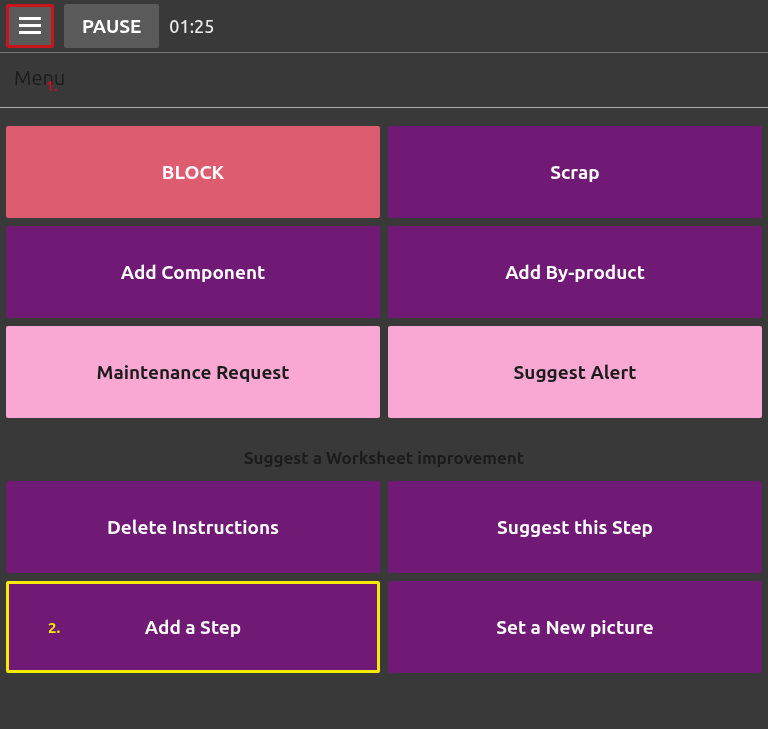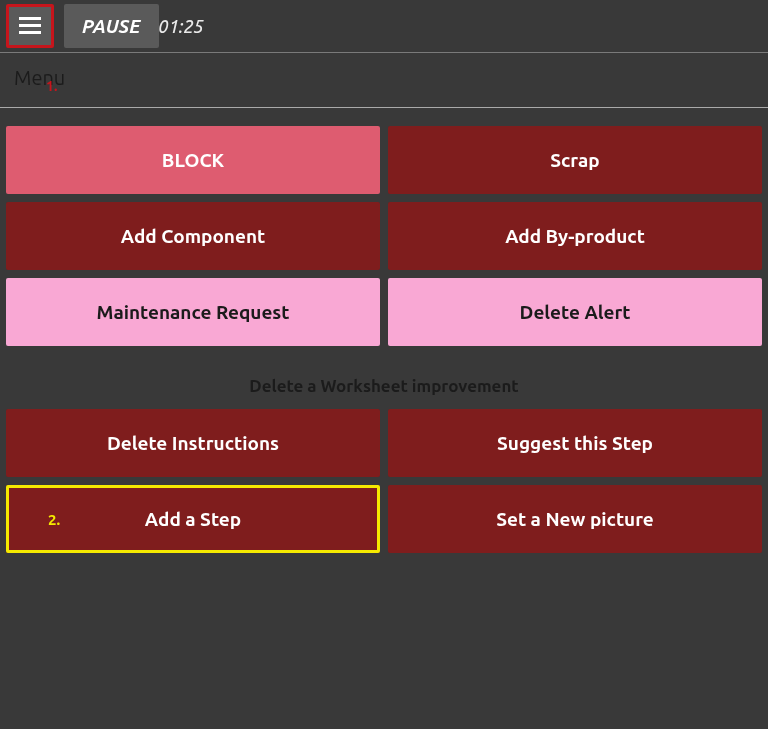--- a/index.html
+++ b/index.html
@@ -7,21 +7,20 @@
   body {
     background: #393939;
     font-family: "Ubuntu", "DejaVu Sans", Arial, sans-serif;
     color: #fff;
   }
   .topbar {
     display: flex;
     align-items: center;
     height: 52px;
     padding: 4px 6px;
-    font-style: italic;
   }
   .menu-btn {
     width: 48px;
     height: 44px;
     background: #5a5a5a;
     display: flex;
     align-items: center;
     justify-content: center;
     border: 3px solid #c6151c;
     border-radius: 2px;
@@ -34,20 +33,21 @@
     background: #5a5a5a;
     display: flex;
     align-items: center;
     justify-content: center;
     font-weight: 700;
     font-size: 19px;
     color: #fff;
     border-radius: 2px;
   }
   .timer {
+    margin-left: 10px;
     font-size: 18px;
     font-weight: 500;
     color: #eaeaea;
   }
   .annot-1 {
     position: absolute;
     left: 46px;
     top: 78px;
     color: #c6151c;
     font-weight: 700;
@@ -67,31 +67,31 @@
     font-weight: 400;
     padding-bottom: 10px;
   }
   .grid {
     display: grid;
     grid-template-columns: 1fr 1fr;
     gap: 8px;
     padding: 18px 6px 0 6px;
   }
   .btn {
-    height: 68px;
+    height: 92px;
     display: flex;
     align-items: center;
     justify-content: center;
     font-weight: 700;
     font-size: 19px;
     color: #fff;
     border-radius: 2px;
   }
   .btn-red   { background: #de5c70; }
-  .btn-purple{ background: #7f1d1d; color: #fff; }
+  .btn-purple{ background: #701a75; color: #fff; }
   .btn-orange{ background: #f9a8d4; color: #1b1b1b; }
   .section-label {
     grid-column: 1 / span 2;
     text-align: center;
     color: #1b1b1b;
     font-weight: 700;
     font-size: 17px;
     padding: 22px 0 6px 0;
   }
   .highlight-yellow {
@@ -145,24 +145,24 @@
     <span>Add Component</span>
   </div>
   <div class="btn btn-purple">
     <span>Add By-product</span>
   </div>
 
   <div class="btn btn-orange">
     <span>Maintenance Request</span>
   </div>
   <div class="btn btn-orange">
-    <span>Delete Alert</span>
+    <span>Suggest Alert</span>
   </div>
 
-  <div class="section-label">Delete a Worksheet improvement</div>
+  <div class="section-label">Suggest a Worksheet improvement</div>
 
   <div class="btn btn-purple">
     <span>Delete Instructions</span>
   </div>
   <div class="btn btn-purple">
     <span>Suggest this Step</span>
   </div>
 
   <div class="btn btn-purple highlight-yellow">
     <span class="annot-2">2.</span>

